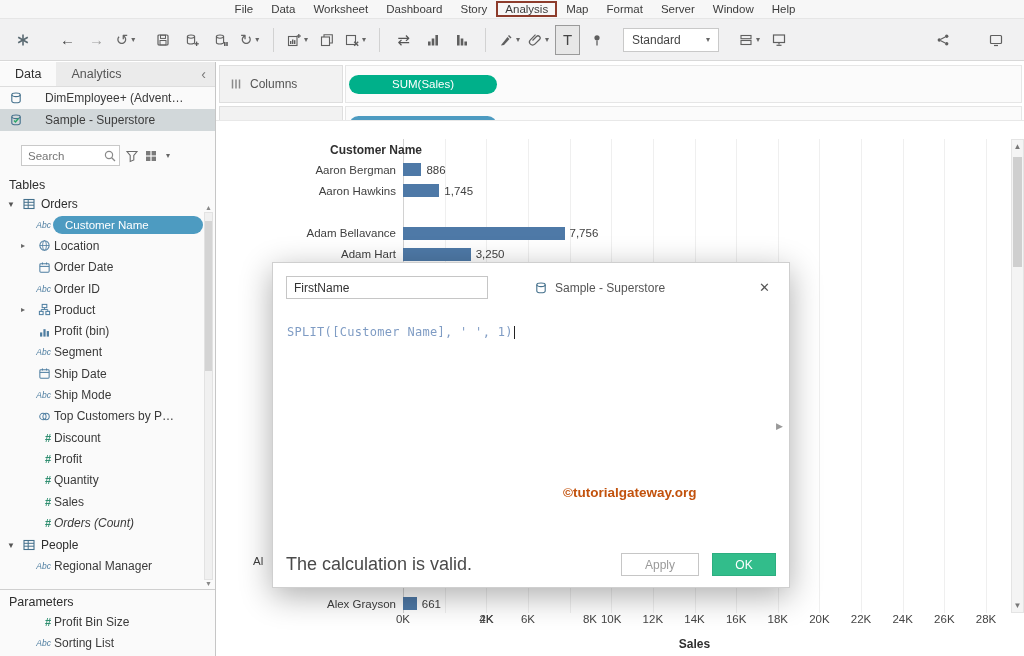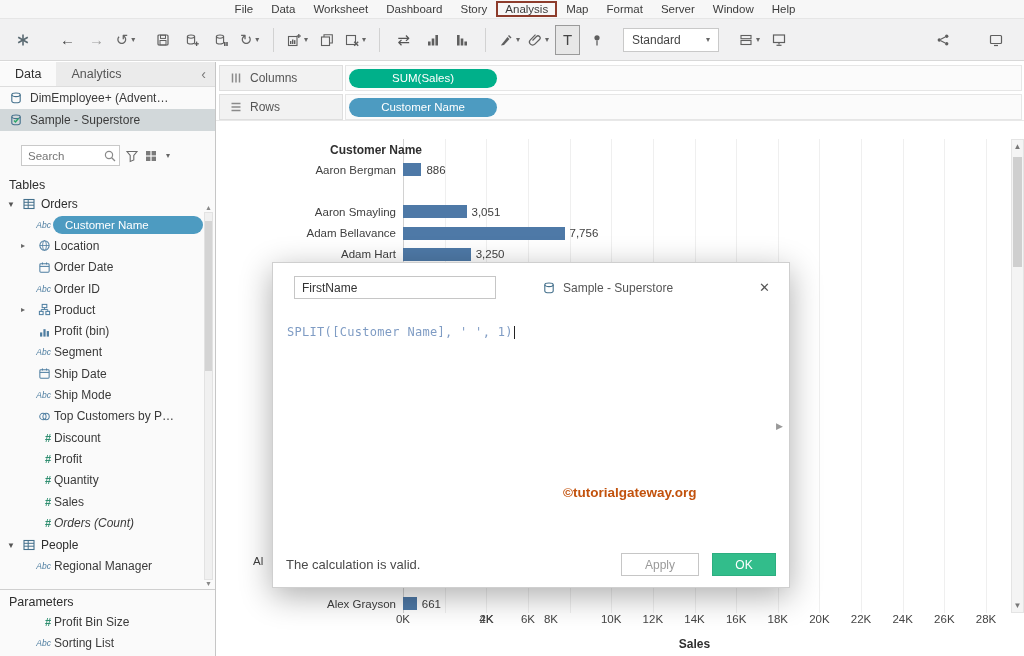--- a/index.html
+++ b/index.html
@@ -22,21 +22,21 @@
 .ic{width:14px;height:14px;display:block;}
 
 #main{position:absolute;top:62px;left:0;right:0;bottom:0;display:flex;}
 #sidebar{width:216px;background:#fafafa;border-right:1px solid #c6c6c6;position:relative;flex:none;overflow:hidden;}
 #content{flex:1;position:relative;}
 
 #ds-tabs{display:flex;height:25px;background:#ebebeb;border-bottom:1px solid #dddddd;font-size:12.5px;color:#555;}
 .ds-tab{padding:0 15px;display:flex;align-items:center;}
 .ds-tab.active{background:#fafafa;color:#2e2e2e;}
 #pane-collapse{margin-left:auto;padding:0 9px;display:flex;align-items:center;color:#777;font-size:14px;}
-.ds-row{height:22px;display:flex;align-items:center;gap:7px;padding-left:9px;color:#3b3b3b;white-space:nowrap;}
+.ds-row{height:22px;display:flex;align-items:center;gap:22px;padding-left:9px;color:#3b3b3b;white-space:nowrap;}
 .ds-row.selected{background:#d2d8da;}
 #search-row{display:flex;align-items:center;margin:14px 6px 0 8px;gap:5px;}
 #search-box{position:relative;width:112px;padding-left:13px;}
 #search-box input{width:100%;height:21px;border:1px solid #c9c9c9;background:#fff;padding:0 20px 0 6px;font-size:11.5px;color:#555;font-family:inherit;}
 #search-box .sic{position:absolute;right:3px;top:4px;}
 .side-ic{display:flex;align-items:center;}
 #tables-heading{margin:12px 0 2px 9px;font-size:12.5px;color:#2e2e2e;}
 .group-header{height:20px;display:flex;align-items:center;gap:5px;padding-left:7px;margin-top:2px;}
 .group-caret{font-size:8px;color:#555;width:10px;}
 .group-name{font-size:12px;color:#2e2e2e;}
@@ -49,21 +49,21 @@
 .fld-label{font-size:12px;color:#3a3a3a;padding-left:3px;white-space:nowrap;}
 .fld-label.it{font-style:italic;}
 .fld-pill{background:#4d9bc1;color:#fff;font-size:11.5px;height:18px;border-radius:9px;display:flex;align-items:center;padding:0 12px;margin-left:2px;flex:1;margin-right:12px;white-space:nowrap;}
 #params-section{position:absolute;left:0;right:0;bottom:0;border-top:1px solid #cfcfcf;background:#fafafa;padding-bottom:2px;}
 #params-heading{margin:5px 0 2px 9px;font-size:12.5px;color:#2e2e2e;}
 #sb-scroll{position:absolute;right:1px;top:142px;width:11px;height:384px;display:flex;flex-direction:column;align-items:center;}
 #sb-scroll .arr{font-size:7px;color:#888;line-height:8px;}
 #sb-scroll .track{flex:1;width:9px;background:#f0f0f0;border:1px solid #e2e2e2;position:relative;}
 #sb-scroll .thumb{position:absolute;left:0;right:0;top:8px;height:150px;background:#d4d4d4;}
 
-.shelf{display:flex;height:26px;margin:3px 2px 0 3px;}
+.shelf{display:flex;height:38px;margin:3px 2px 0 3px;}
 .shelf-label{width:124px;background:#f2f2f2;border:1px solid #dedede;display:flex;align-items:center;gap:7px;padding:0 9px;color:#555;flex:none;}
 .shelf-area{flex:1;border:1px solid #e6e6e6;background:#fbfbfb;display:flex;align-items:center;padding:0 3px;margin-left:2px;}
 .pill{height:19px;border-radius:10px;color:#fff;font-size:11.5px;display:flex;align-items:center;justify-content:center;min-width:148px;padding:0 10px;margin-right:4px;}
 .pill.measure{background:#00b08a;}
 .pill.dimension{background:#4d9bc1;}
 
 #chart{position:absolute;top:58px;left:0;right:0;bottom:0;background:#fff;border-top:1px solid #e8e8e8;}
 #plot{position:absolute;left:0;top:0;right:0;bottom:0;}
 #chart-title{position:absolute;left:114px;top:22px;font-weight:bold;font-size:12px;color:#2f2f2f;z-index:2;}
 .gridline{position:absolute;top:18px;height:474px;width:1px;background:#efefef;z-index:0;}
@@ -74,30 +74,30 @@
 .bar-val{font-size:11.5px;color:#404040;margin-left:5px;}
 .tick{position:absolute;top:492px;transform:translateX(-50%);font-size:11.5px;color:#444;z-index:1;}
 #xlabel{position:absolute;top:516px;transform:translateX(-50%);font-weight:bold;font-size:12px;color:#2f2f2f;}
 #partial-label{position:absolute;left:37px;top:434px;font-size:11.5px;color:#404040;z-index:1;}
 #ch-scroll{position:absolute;right:0;top:18px;width:13px;height:474px;display:flex;flex-direction:column;align-items:center;background:#f4f4f4;border:1px solid #e4e4e4;z-index:3;}
 #ch-scroll .arr{font-size:8px;color:#777;height:13px;display:flex;align-items:center;}
 #ch-scroll .track{flex:1;width:100%;position:relative;}
 #ch-scroll .thumb{position:absolute;left:1px;right:1px;top:4px;height:110px;background:#cfcfcf;}
 
 #dialog{position:absolute;left:272px;top:262px;width:518px;height:326px;background:#fff;border:1px solid #cfcfcf;box-shadow:0 8px 30px rgba(0,0,0,0.32);z-index:50;}
-#dlg-top{display:flex;align-items:center;padding:13px 14px 0 21px;}
+#dlg-top{display:flex;align-items:center;padding:13px 14px 0 13px;}
 #calc-name{width:202px;height:23px;border:1px solid #c6c6c6;padding:0 7px;font-size:12px;color:#333;font-family:inherit;}
 #dlg-ds{display:flex;align-items:center;gap:7px;margin-left:46px;color:#555;font-size:12px;}
 #dlg-close{margin-left:auto;color:#555;font-size:13px;padding:2px 5px;}
 #dlg-formula{margin:26px 0 0 14px;font-family:"DejaVu Sans Mono","Liberation Mono",monospace;font-size:12px;color:#7f9cc4;letter-spacing:0.3px;}
 .cursor{display:inline-block;width:1px;height:13px;background:#222;margin-left:1px;vertical-align:text-bottom;}
 #dlg-expand{position:absolute;right:6px;top:158px;color:#999;font-size:9px;}
 #dlg-watermark{position:absolute;left:290px;top:222px;color:#c2520d;font-weight:bold;font-size:13.5px;}
 #dlg-footer{position:absolute;left:13px;right:13px;bottom:11px;display:flex;align-items:center;}
-#dlg-status{flex:1;color:#4a4a4a;font-size:13px;}
+#dlg-status{flex:1;color:#4a4a4a;font-size:18px;}
 #btn-apply{width:78px;height:23px;background:#fff;border:1px solid #c6c6c6;color:#9a9a9a;font-size:12px;font-family:inherit;margin-right:13px;}
 #btn-ok{width:64px;height:23px;background:#32bd8b;border:1px solid #2cae80;color:#fff;font-size:12px;font-family:inherit;}
 </style>
 </head>
 <body>
 
 <div id="app">
   <div id="menubar">
       <div class="menu-item">File</div>
       <div class="menu-item">Data</div>
@@ -548,21 +548,21 @@
         <div id="plot">
             <div class="gridline axis" style="left: 187px;"></div>
             <span class="tick" style="left: 187px;">0K</span>
             <div class="gridline" style="left: 228.643px;"></div>
             <span class="tick" style="left: 228.643px; margin-left: 42px;">2K</span>
             <div class="gridline" style="left: 270.286px;"></div>
             <span class="tick" style="left: 270.286px;">4K</span>
             <div class="gridline" style="left: 311.929px;"></div>
             <span class="tick" style="left: 311.929px;">6K</span>
             <div class="gridline" style="left: 353.571px;"></div>
-            <span class="tick" style="left: 335px;">8K</span>
+            <span class="tick" style="left: 374px;">8K</span>
             <div class="gridline" style="left: 395.214px;"></div>
             <span class="tick" style="left: 395.214px;">10K</span>
             <div class="gridline" style="left: 436.857px;"></div>
             <span class="tick" style="left: 436.857px;">12K</span>
             <div class="gridline" style="left: 478.5px;"></div>
             <span class="tick" style="left: 478.5px;">14K</span>
             <div class="gridline" style="left: 520.143px;"></div>
             <span class="tick" style="left: 520.143px;">16K</span>
             <div class="gridline" style="left: 561.786px;"></div>
             <span class="tick" style="left: 561.786px;">18K</span>
@@ -574,24 +574,24 @@
             <span class="tick" style="left: 686.714px;">24K</span>
             <div class="gridline" style="left: 728.357px;"></div>
             <span class="tick" style="left: 728.357px;">26K</span>
             <div class="gridline" style="left: 770px;"></div>
             <span class="tick" style="left: 770px;">28K</span>
             <div class="bar-row" style="top: 38px;">
               <span class="bar-label">Aaron Bergman</span>
               <span class="bar" style="width:18.4px;background:#4e79a7"></span>
               <span class="bar-val">886</span>
             </div>
-            <div class="bar-row" style="top: 80.4px;">
-              <span class="bar-label">Aaron Smayling</span>
-              <span class="bar" style="width:63.5px;background:#4e79a7"></span>
-              <span class="bar-val">3,051</span>
+            <div class="bar-row" style="top: 59.2px;">
+              <span class="bar-label">Aaron Hawkins</span>
+              <span class="bar" style="width:36.3px;background:#4e79a7"></span>
+              <span class="bar-val">1,745</span>
             </div>
             <div class="bar-row" style="top: 101.6px;">
               <span class="bar-label">Adam Bellavance</span>
               <span class="bar" style="width:161.5px;background:#4e79a7"></span>
               <span class="bar-val">7,756</span>
             </div>
             <div class="bar-row" style="top: 122.8px;">
               <span class="bar-label">Adam Hart</span>
               <span class="bar" style="width:67.7px;background:#4e79a7"></span>
               <span class="bar-val">3,250</span>

